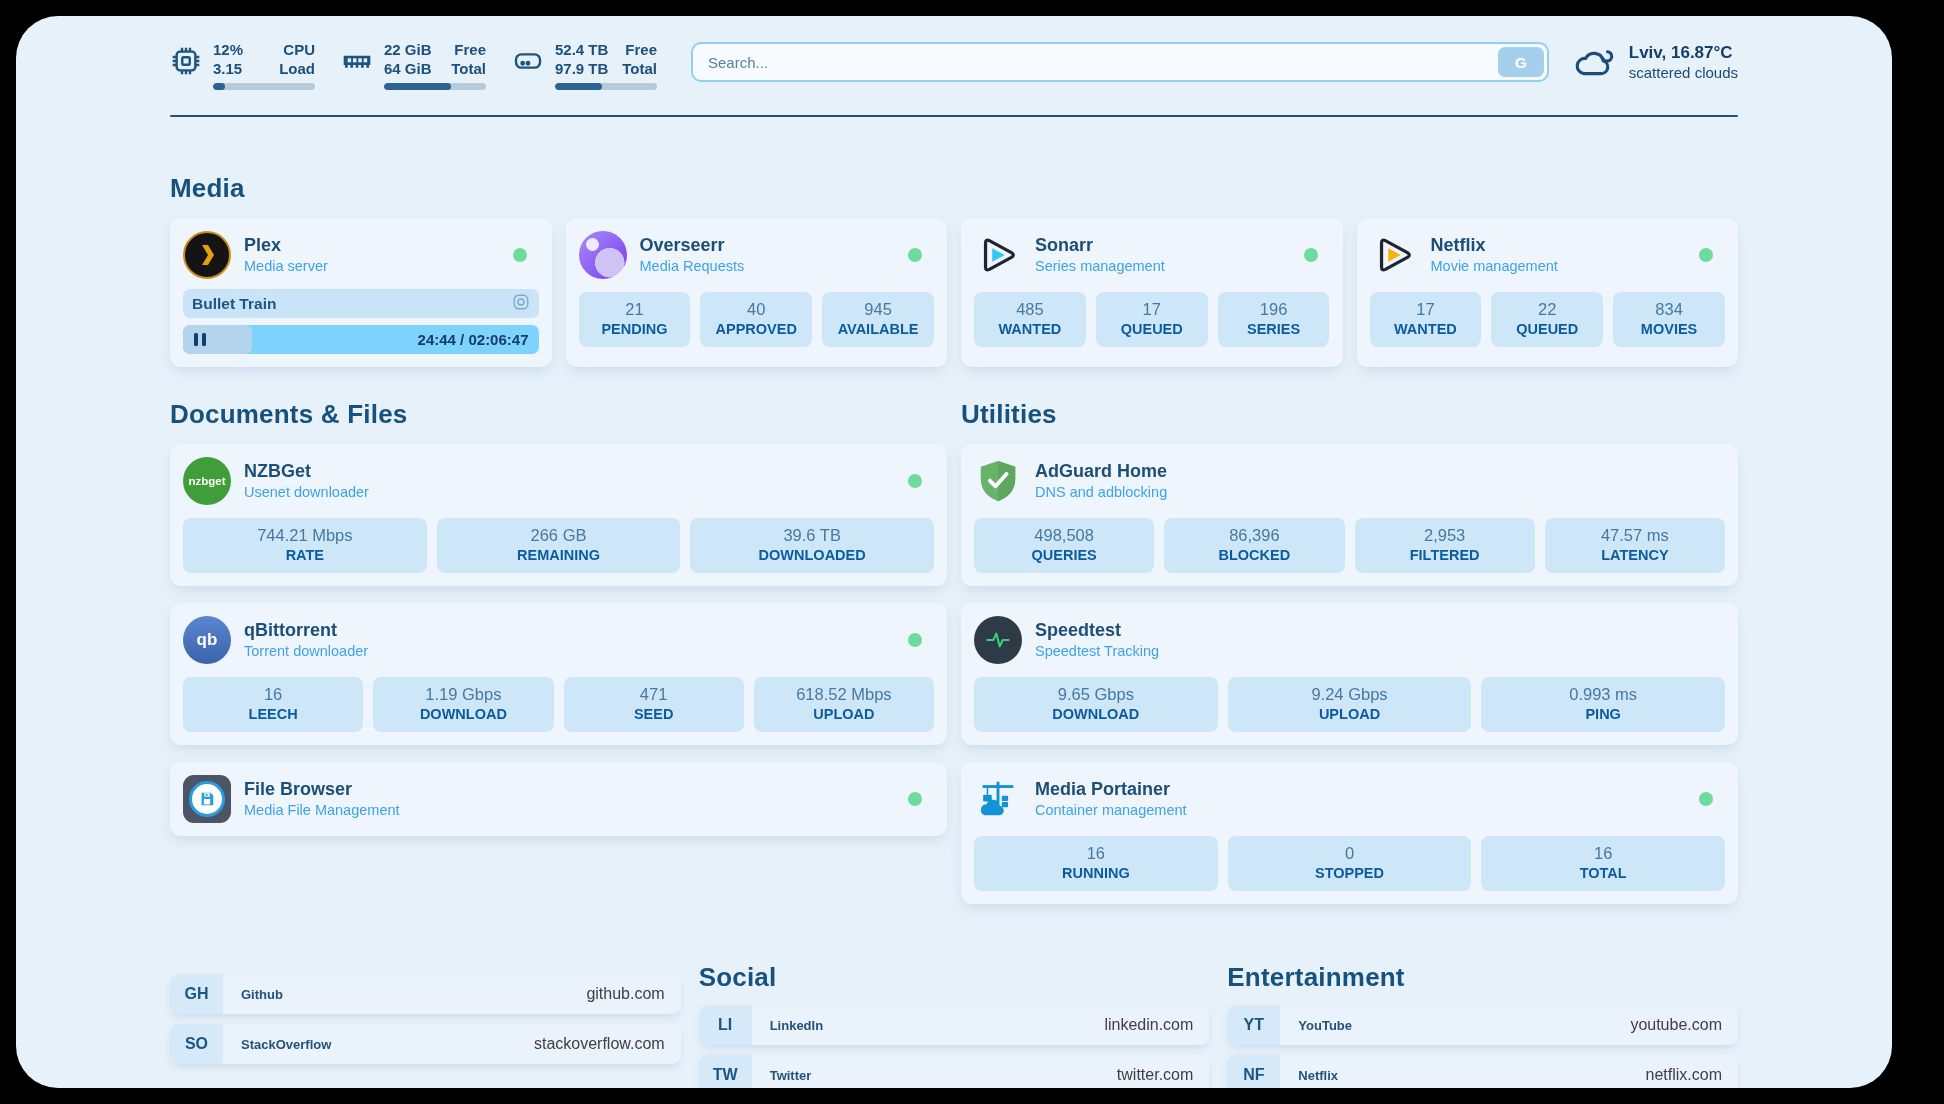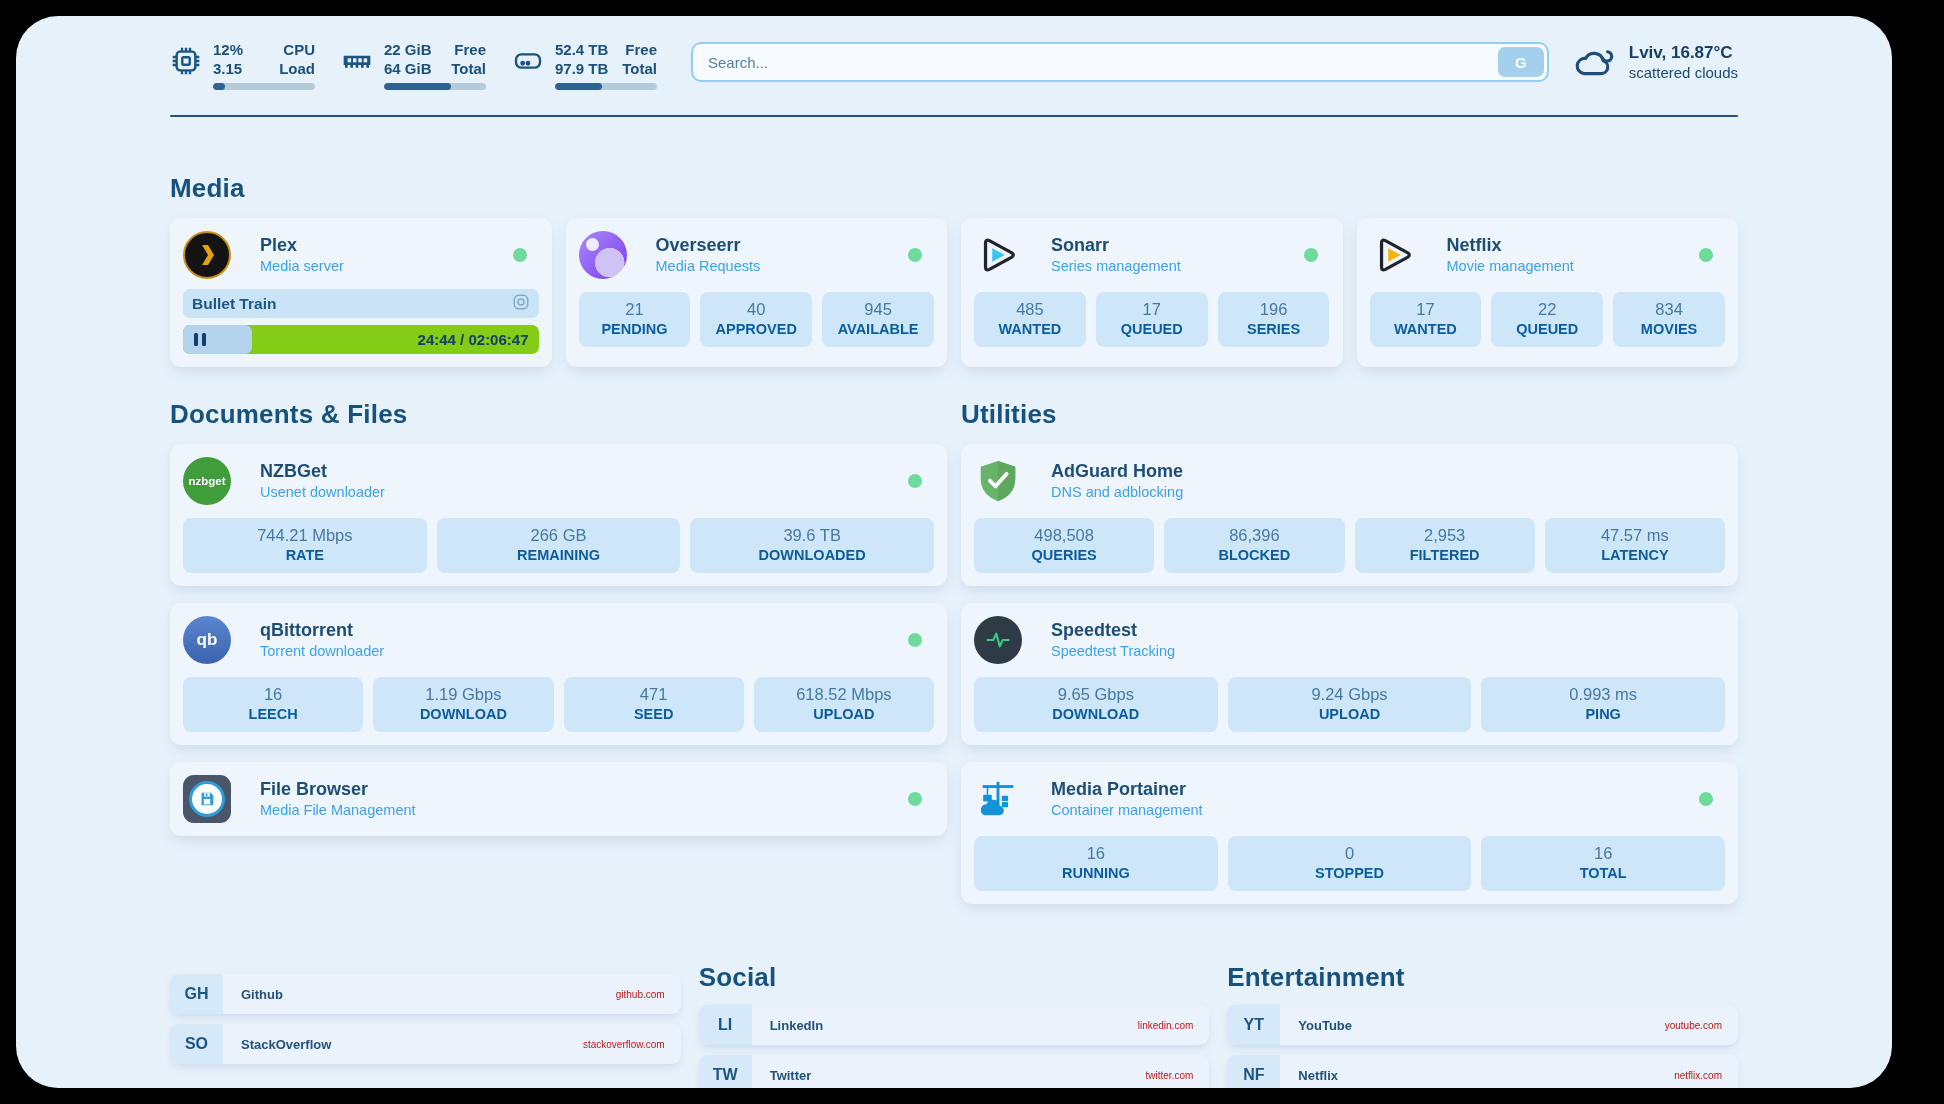--- a/index.html
+++ b/index.html
@@ -26,50 +26,50 @@
     font-size:15px; font-weight:600; cursor:pointer; font-family:"Liberation Sans",sans-serif;}
   .weather{ display:flex; gap:12px; align-items:center; margin-top:2px;}
   .weather .wt{ font-size:17px; font-weight:600; color:#173f66; line-height:21px;}
   .weather .wc{ font-size:15px; color:#1d4a70; line-height:20px;}
   .divider{ margin-top:25px; height:2px; background:#24507a; border-radius:1px;}
   
   h2{ font-size:26px; font-weight:600; color:#17527f; letter-spacing:.2px;}
   .media-sec{ margin-top:56px; }
   .row4{ margin-top:14px; display:grid; grid-template-columns:repeat(4,1fr); gap:14px; }
   .card{ background:#eef5fc; border-radius:11px; padding:13px 13px; box-shadow:0 6px 14px -3px rgba(110,145,180,.25); }
-  .card-head{ display:flex; align-items:center; gap:29px; position:relative; }
+  .card-head{ display:flex; align-items:center; gap:13px; position:relative; }
   .app-titles{ flex:1; }
   .app-name{ font-size:18px; font-weight:600; color:#1d4e77; line-height:23px;}
   .app-sub{ font-size:14.5px; color:#3ea2e8; line-height:19px;}
   .dot{ width:14px; height:14px; border-radius:50%; background:#6edb9d; margin-right:12px; }
   .statrow{ display:flex; gap:10px; margin-top:13px; }
   .sbox{ flex:1; background:#cde7f9; border-radius:8px; padding:7px 4px 8px; text-align:center;}
   .sb-value{ font-size:16.5px; color:#47789f; line-height:21px;}
   .sb-label{ font-size:14.5px; font-weight:700; color:#0c5c9d; line-height:19px;}
   
   .prow{ margin-top:10px; height:29px; background:#c9e4f7; border-radius:7px; display:flex; align-items:center; padding:0 9px;}
   .pr-title{ flex:1; font-size:15.5px; font-weight:600; color:#1d5680;}
-  .pprog{ position:relative; margin-top:7px; height:29px; background:#84cc16; border-radius:7px; overflow:hidden;
+  .pprog{ position:relative; margin-top:7px; height:29px; background:#7dd3fc; border-radius:7px; overflow:hidden;
     display:flex; align-items:center;}
   .pp-fill{ position:absolute; left:0; top:0; bottom:0; background:#b3d4ec; border-radius:7px;}
   .pause{ position:relative; display:flex; gap:4px; margin-left:11px;}
   .pause i{ width:4px; height:13px; background:#123f69; border-radius:1.5px; display:block;}
   .pp-time{ position:relative; margin-left:auto; margin-right:10px; font-size:15px; font-weight:700; color:#123f69;}
   
   .twocol{ margin-top:32px; display:grid; grid-template-columns:1fr 1fr; gap:14px; align-items:start;}
   .colstack{ margin-top:14px; display:flex; flex-direction:column; gap:17px;}
   
   .linksrow{ margin-top:58px; display:grid; grid-template-columns:1fr 1fr 1fr; gap:18px; align-items:start;}
   .linklist{ margin-top:12px; display:flex; flex-direction:column; gap:10px;}
   .lrow{ height:40px; background:#eaf2fb; border-radius:9px; display:flex; align-items:center;
     box-shadow:0 4px 8px -2px rgba(110,145,180,.25); cursor:pointer;}
   .lbadge{ width:53px; align-self:stretch; background:#d5e9f8; border-radius:9px 0 0 9px; display:flex;
     align-items:center; justify-content:center; font-size:16px; font-weight:700; color:#1c5580;}
   .lname{ flex:1; margin-left:18px; font-size:13px; font-weight:600; color:#25527a;}
-  .lurl{ margin-right:16px; font-size:10px; color:#b91c1c;}
+  .lurl{ margin-right:16px; font-size:16px; color:#404040;}
   
   .app-icon{ width:48px; height:48px; flex:0 0 48px; border-radius:50%; display:flex; align-items:center; justify-content:center;}
   .plex{ background:#141414; border:2px solid #c8901a; }
   .overseerr{ background:radial-gradient(circle at 64% 66%, #cfc3f5 0 33%, rgba(0,0,0,0) 34%),
     linear-gradient(135deg,#a78bfa 0%,#7c3aed 100%); position:relative;}
   .overseerr::after{ content:""; position:absolute; left:7px; top:7px; width:13px; height:13px; border-radius:50%;
     background:rgba(255,255,255,.85);}
   .nzbget{ background:#3f9e3a; color:#fff; font-size:11.5px; font-weight:700;}
   .qb{ background:linear-gradient(180deg,#5b86cf,#3a63ad); color:#fff; font-size:17px; font-weight:600;}
   .fb{ border-radius:11px; background:#4a5568;}

